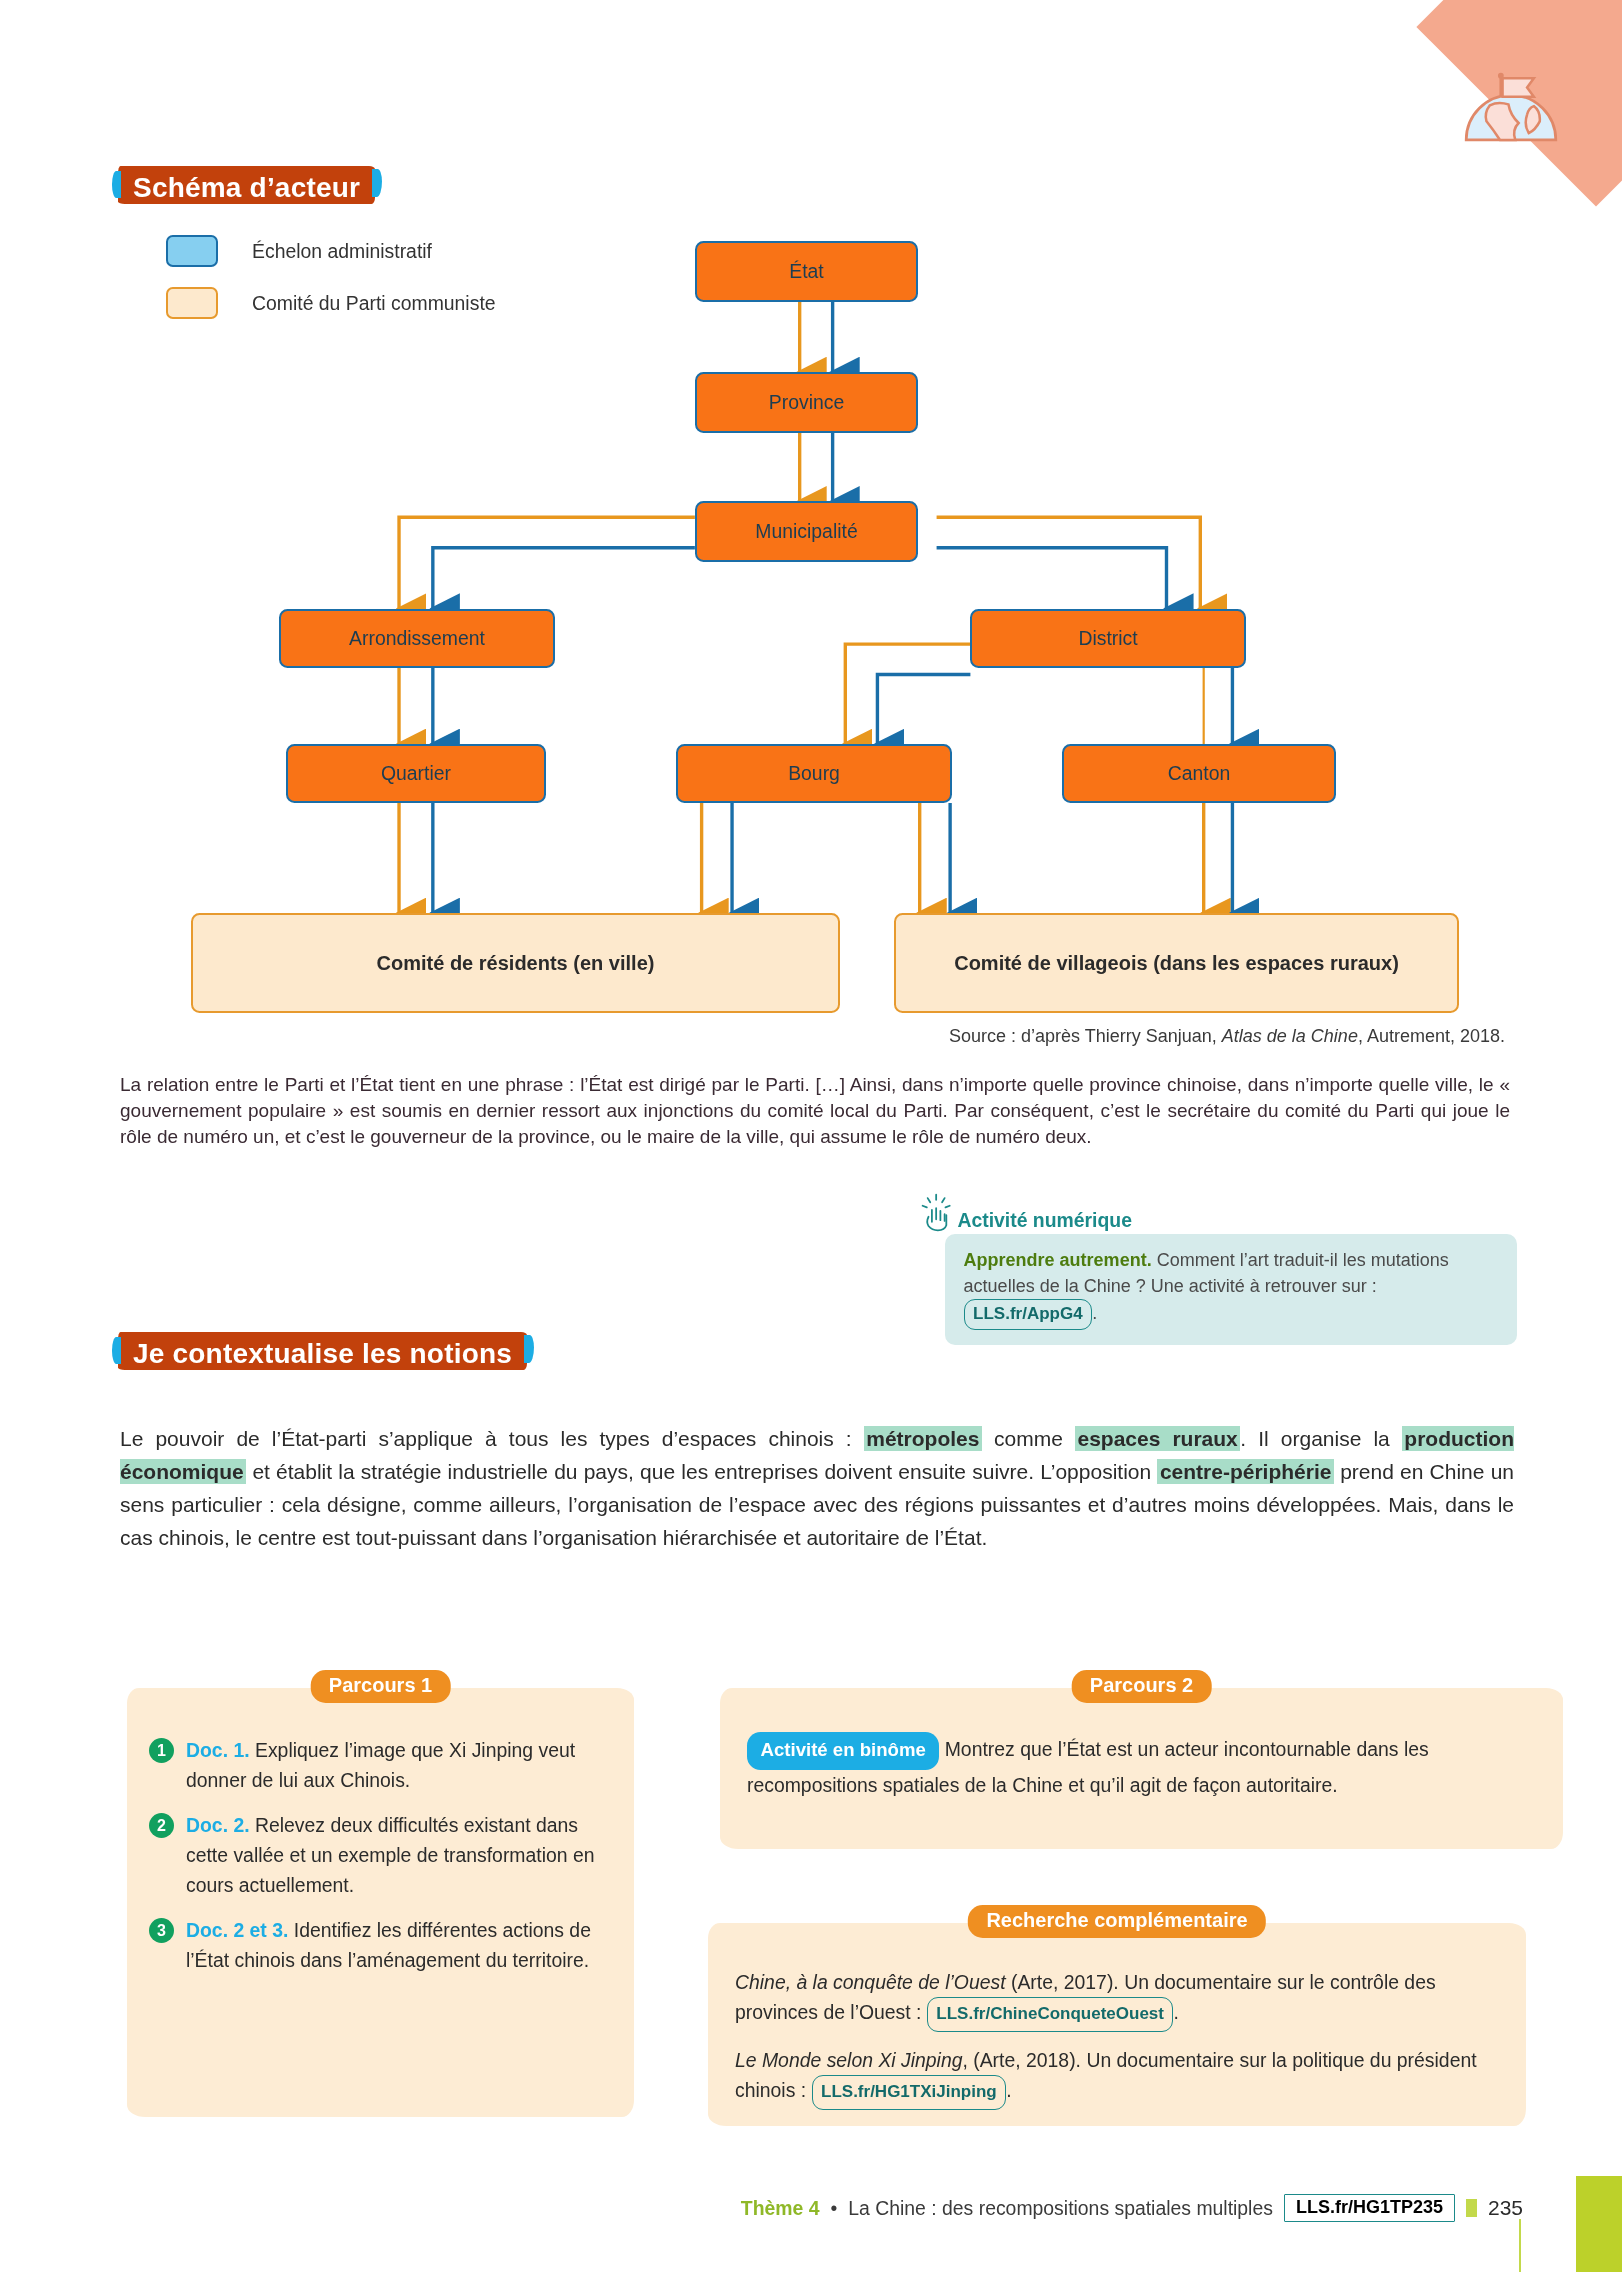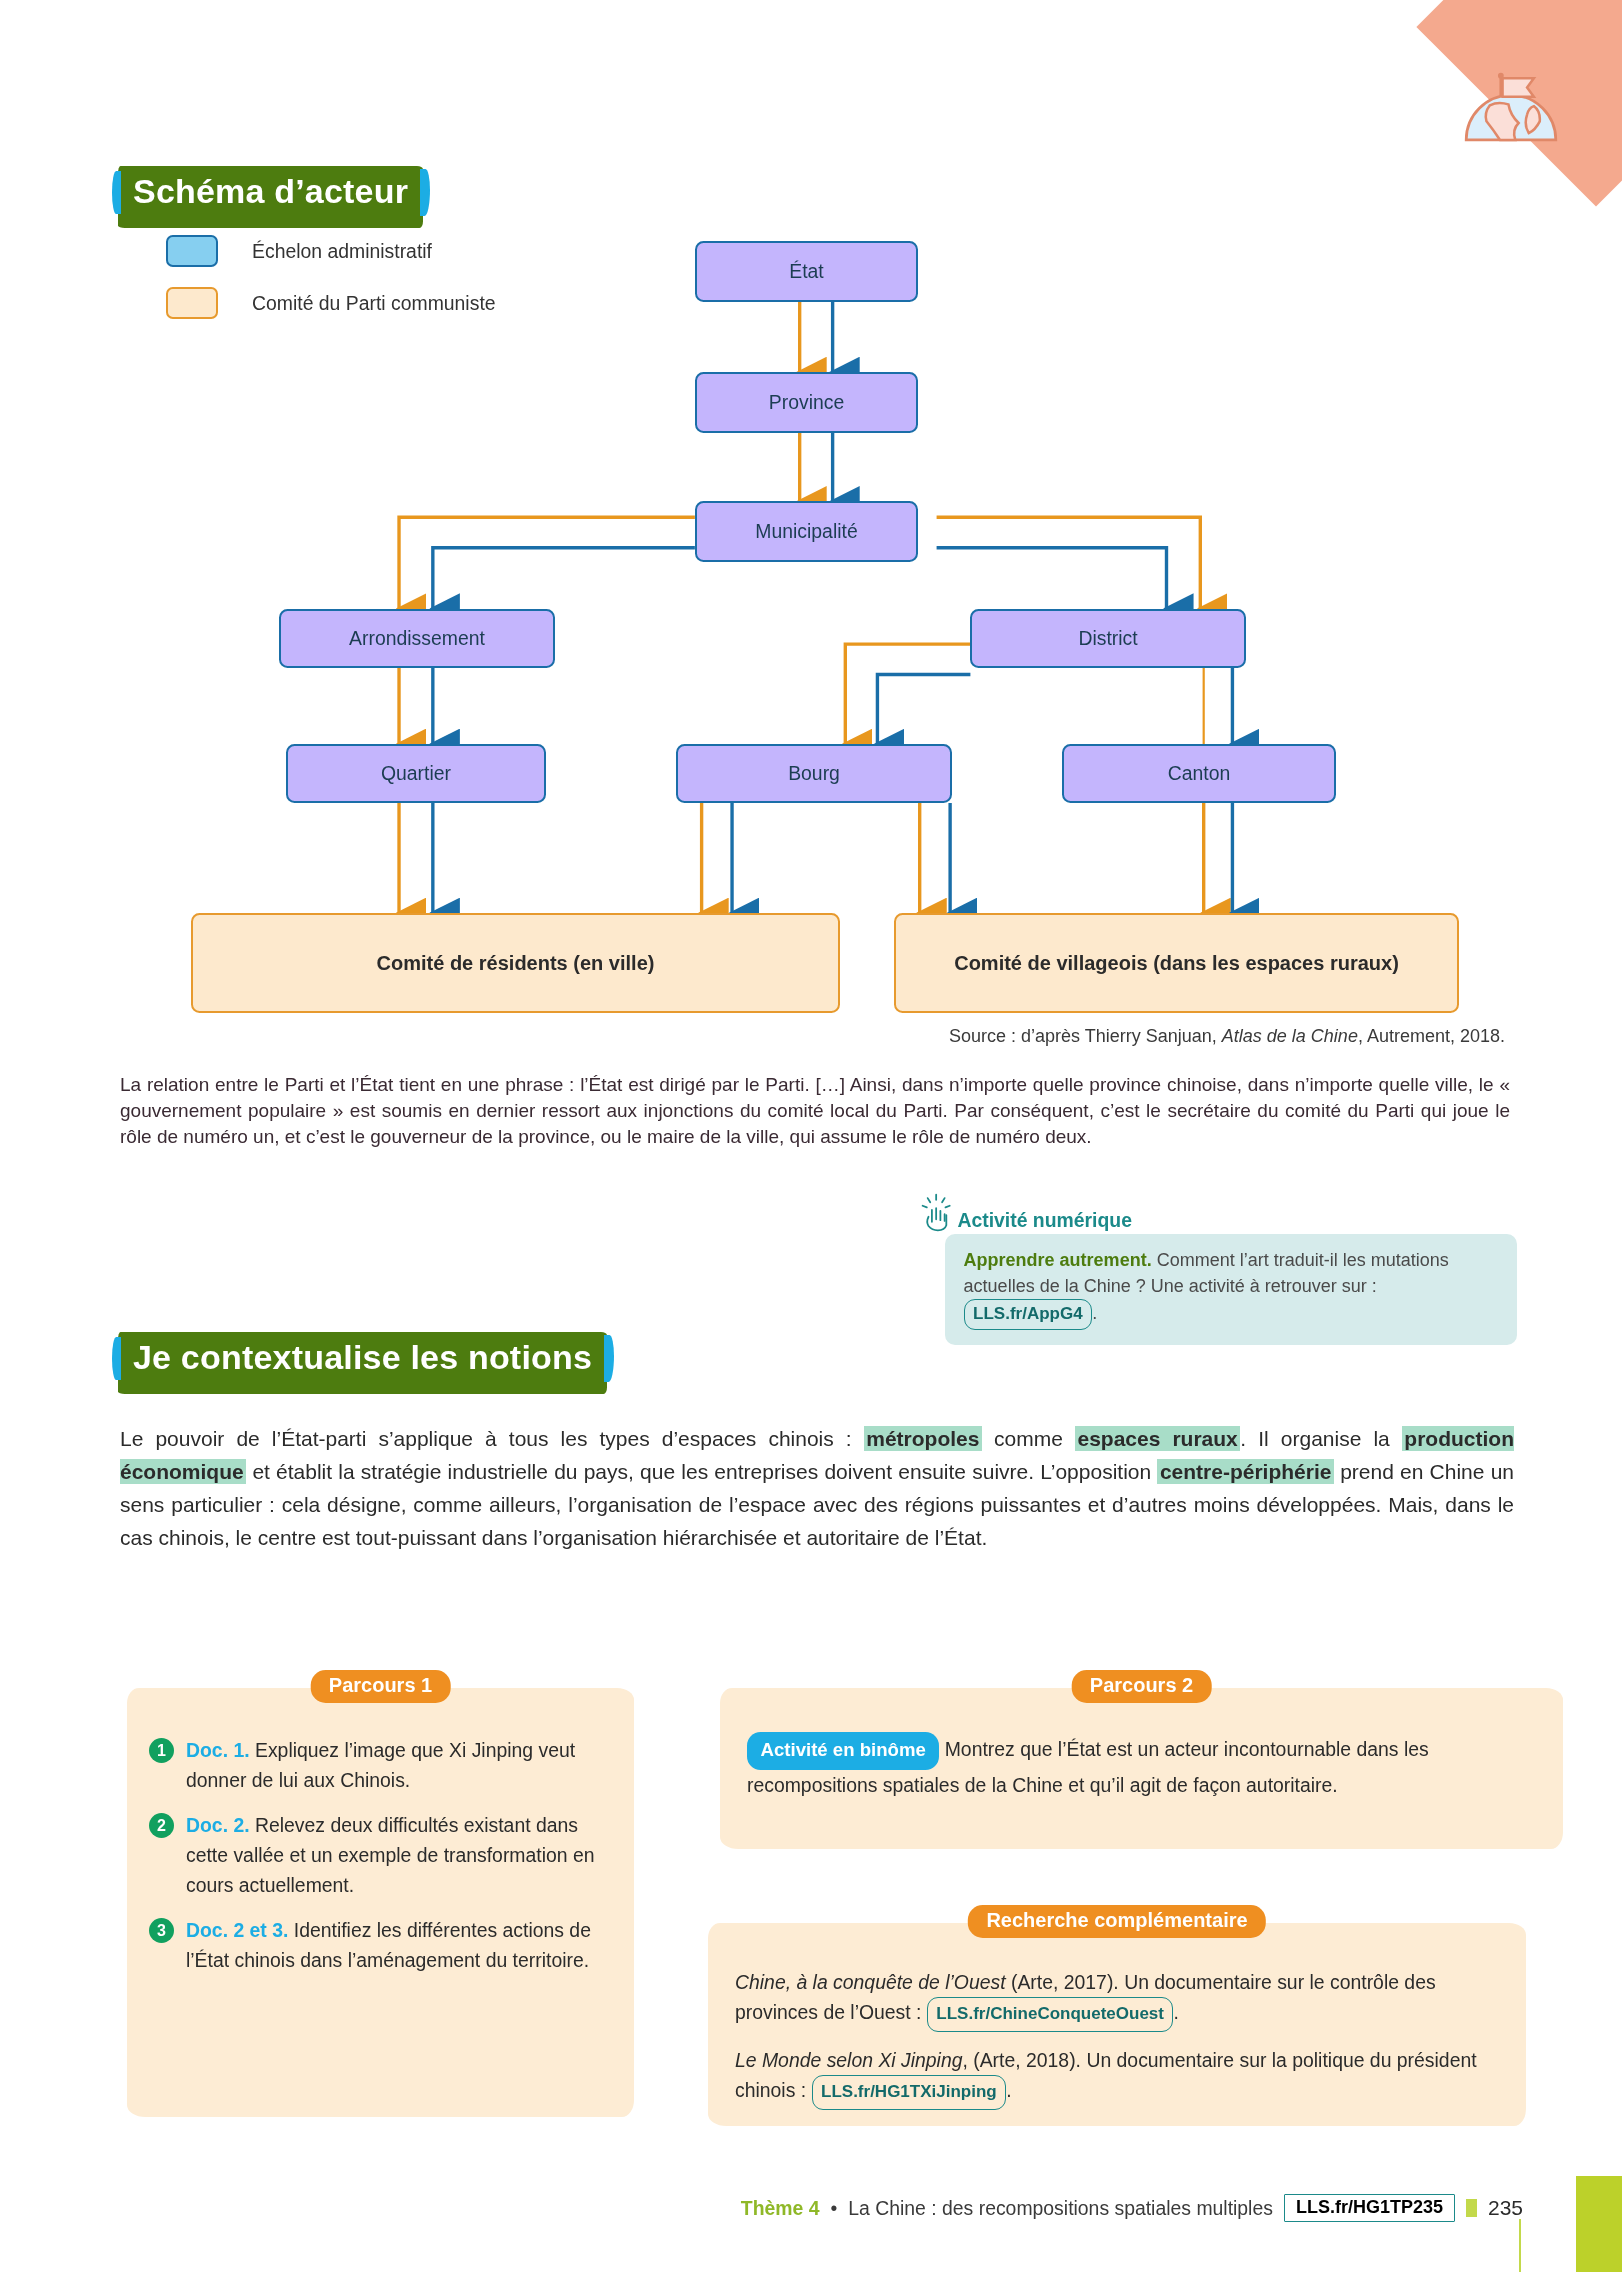--- a/index.html
+++ b/index.html
@@ -19,26 +19,26 @@
     width: 254px; height: 254px;
     background: #f4a98e;
     transform: rotate(45deg);
   }
   .corner-icon { position: absolute; top: 52px; right: 57px; width: 110px; height: 93px; }
 
   
   .brush-title {
     position: absolute;
     display: inline-block;
-    padding: 6px 15px 17px 15px;
+    padding: 6px 15px 0 15px;
     color: #ffffff;
-    font-size: 34px;
+    font-size: 28px;
     font-weight: bold;
     letter-spacing: 0.2px;
-    background: #4d7c0f;
+    background: #c2410c;
     border-radius: 2.5px 6px 3.4px 6.8px / 7.6px 3.4px 6.8px 2.5px;
     white-space: nowrap;
   }
   .brush-title::before {
     content: "";
     position: absolute; left: -6px; top: 5px; width: 8.5px; height: 70%;
     background: #1cade4;
     border-radius: 50% 0 0 50%;
   }
   .brush-title::after {
@@ -59,21 +59,21 @@
   
   .diagram { position: absolute; left: 0; top: 0; width: 1623px; height: 1065px; pointer-events: none; }
   .node {
     position: absolute;
     display: flex; align-items: center; justify-content: center;
     border-radius: 8.5px;
     font-size: 19.4px;
     text-align: center;
     z-index: 3;
   }
-  .node.admin { background: #c4b5fd; border: 2.5px solid #1a6ea8; color: #1c3d52; }
+  .node.admin { background: #f97316; border: 2.5px solid #1a6ea8; color: #1c3d52; }
   .node.party { background: #fde9cd; border: 2.5px solid #e79a2e; color: #2b2b2b; font-weight: bold; font-size: 20px; }
 
   .src-note {
     position: absolute; right: 118px; top: 1026px;
     font-size: 18px; color: #3a3a3a;
   }
   .src-note i { font-style: italic; }
 
   
   .quote-block { position: absolute; left: 120px; top: 1072px; width: 1390px; }

